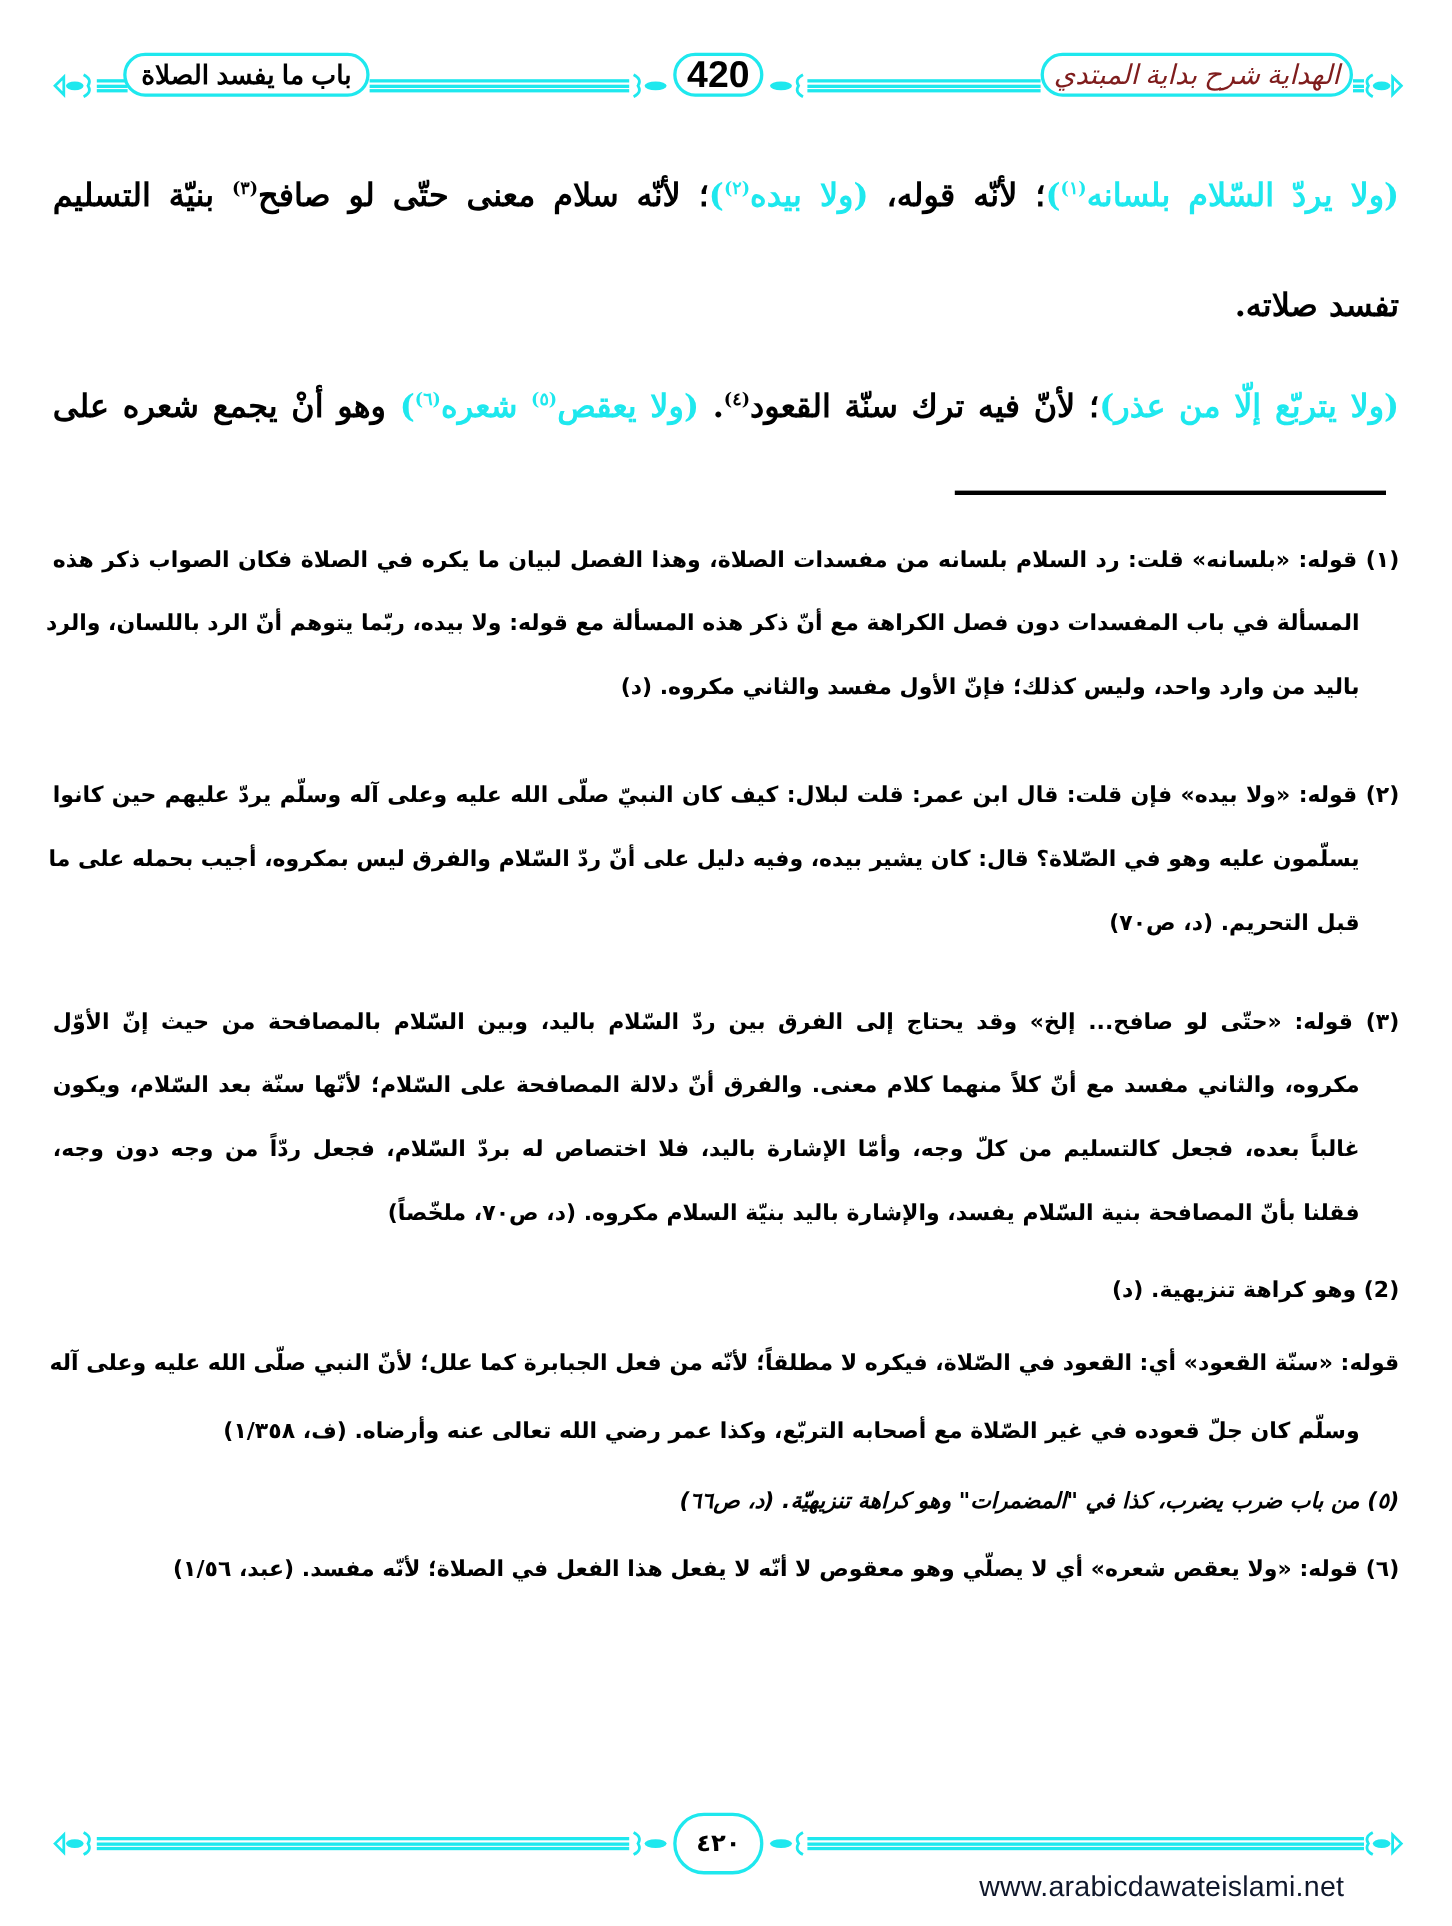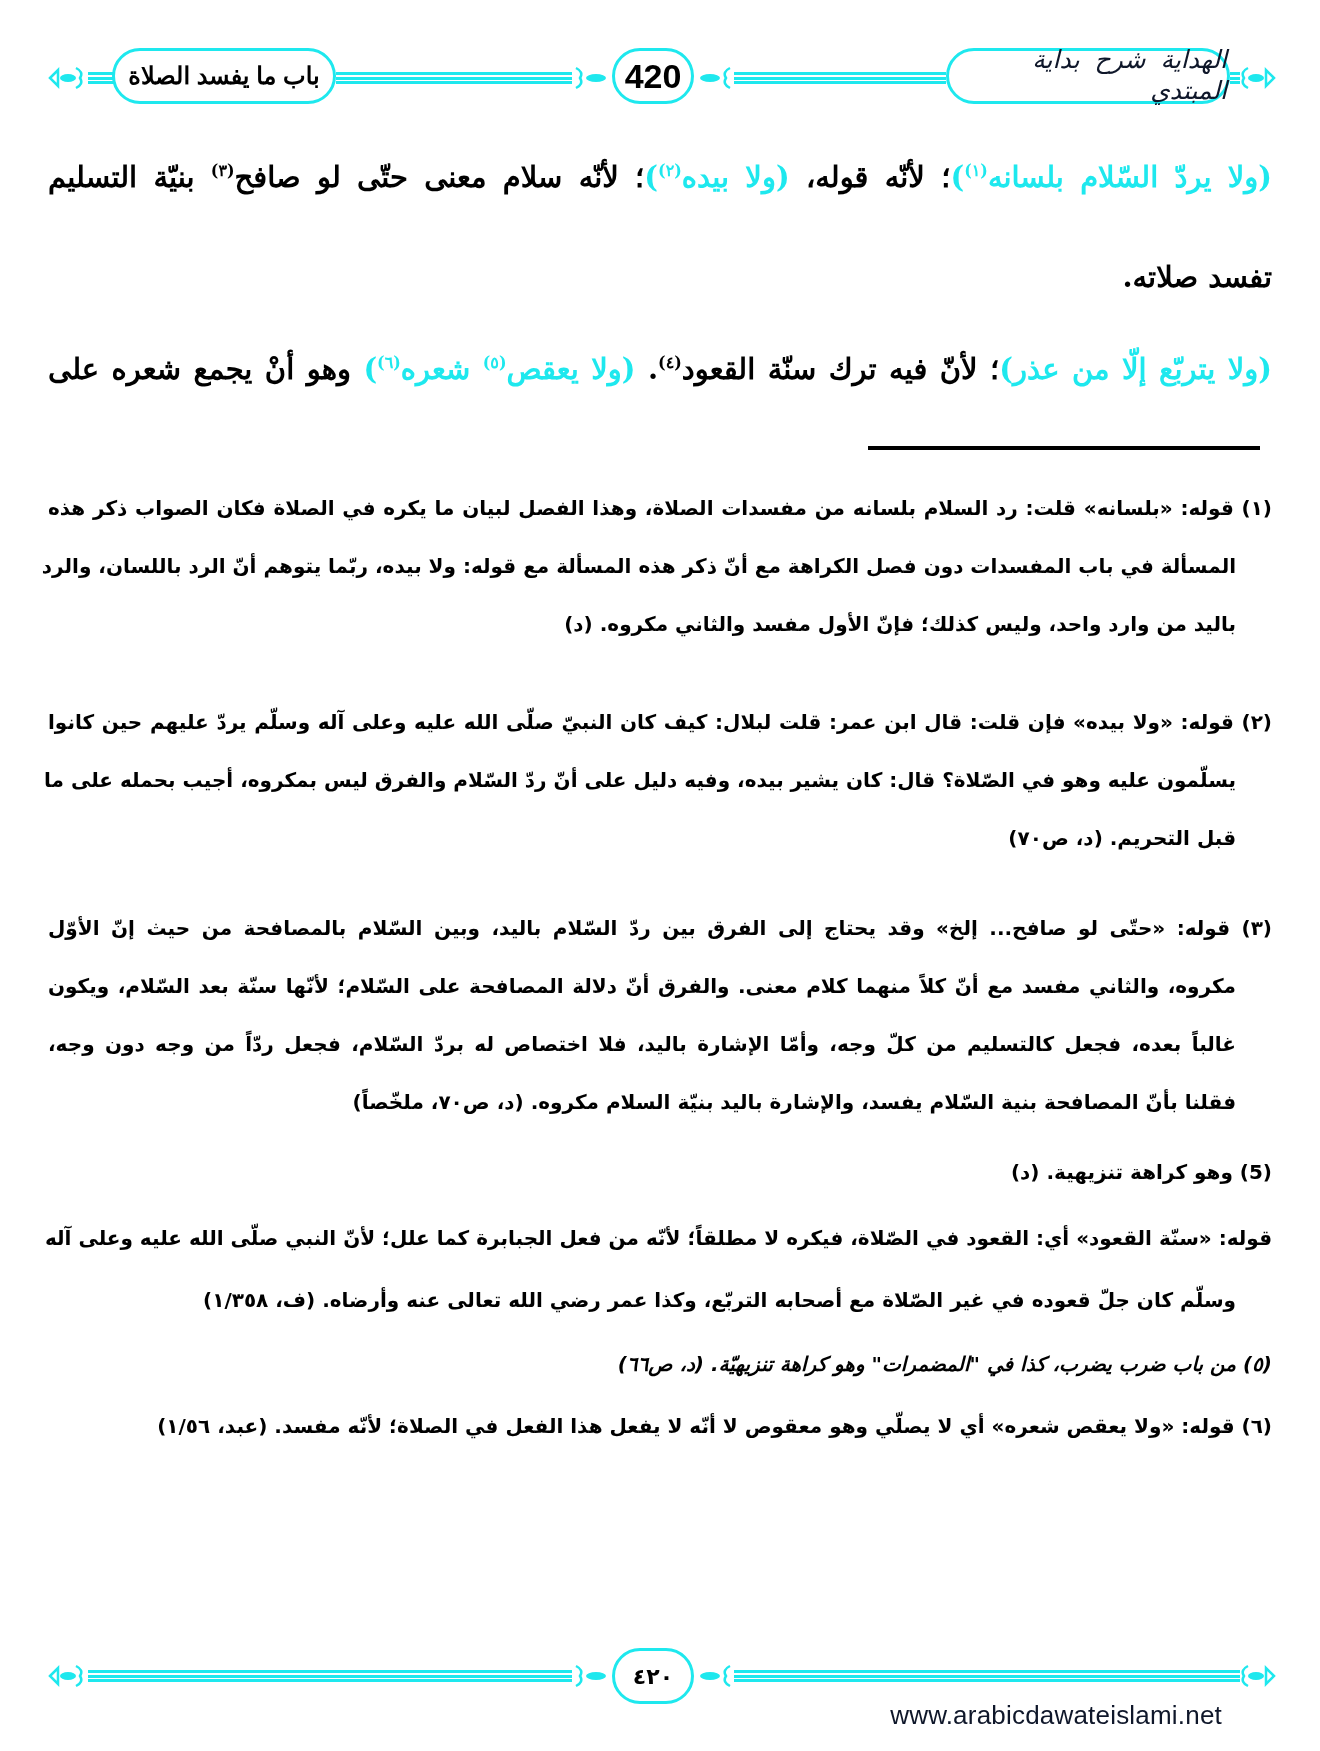--- a/index.html
+++ b/index.html
@@ -5,25 +5,25 @@
   html, body { margin: 0; padding: 0; background: #ffffff; }
   body { width: 1320px; height: 1751px; position: relative; overflow: hidden;
          font-family: "DejaVu Sans", sans-serif; color: #000; }
 
   
   .hdr { position: absolute; left: 40px; top: 48px; width: 1240px; height: 60px; }
   .hdr .rail { position: absolute; top: 22px; height: 16px; }
   .hdr .rail::before, .hdr .rail::after { content: ""; position: absolute; left: 0; right: 0; height: 3px; background: #1ee8ee; }
   .hdr .rail::before { top: 2px; } .hdr .rail::after { bottom: 2px; }
   .hdr .rail .mid { position: absolute; left: 0; right: 0; top: 6.5px; height: 3px; background: #1ee8ee; }
-  .cap { position: absolute; top: 0; height: 56px; border: 3px solid #1ee8ee; border-radius: 28px; background: #fff;
+  .cap { position: absolute; top: 0; height: 40px; border: 3px solid #1ee8ee; border-radius: 28px; background: #fff;
          display: flex; align-items: center; justify-content: center; box-sizing: border-box; }
   .cap-chapter { left: 72px; width: 224px; font-family: "Liberation Sans", sans-serif; font-weight: bold; font-size: 24px; direction: rtl; }
   .cap-page { left: 572px; width: 82px; border-radius: 40px; font-family: "Liberation Sans", sans-serif; font-weight: bold; font-size: 34px; }
-  .cap-book { left: 906px; width: 284px; color: #0f172a; font-family: Liberation Mono, monospace; font-size: 25px; font-style: italic; direction: rtl; }
+  .cap-book { left: 906px; width: 284px; color: #7f1d1d; font-family: Liberation Serif, serif; font-size: 25px; font-style: italic; direction: rtl; }
   .finial { position: absolute; top: 14px; width: 40px; height: 32px; }
   .finial svg { width: 100%; height: 100%; }
 
   
   .main { position: absolute; left: 48px; width: 1224px; direction: rtl; text-align: justify;
           font-family: "DejaVu Serif", serif; font-weight: bold; font-size: 29px; }
   .main .line { position: absolute; right: 0; left: 0; white-space: nowrap; text-align-last: justify; }
   .hl { color: #1ee8ee; }
   sup { font-size: 16px; vertical-align: super; line-height: 0; }
 
@@ -116,21 +116,21 @@
 
   <div class="l just" style="top:214px;">(٢) قوله: «ولا بيده» فإن قلت: قال ابن عمر: قلت لبلال: كيف كان النبيّ صلّى الله عليه وعلى آله وسلّم يردّ عليهم حين كانوا</div>
   <div class="l just indent" style="top:272px;">يسلّمون عليه وهو في الصّلاة؟ قال: كان يشير بيده، وفيه دليل على أنّ ردّ السّلام والفرق ليس بمكروه، أجيب بحمله على ما</div>
   <div class="l indent" style="top:330px;">قبل التحريم. (د، ص٧٠)</div>
 
   <div class="l just" style="top:420px;">(٣) قوله: «حتّى لو صافح... إلخ» وقد يحتاج إلى الفرق بين ردّ السّلام باليد، وبين السّلام بالمصافحة من حيث إنّ الأوّل</div>
   <div class="l just indent" style="top:478px;">مكروه، والثاني مفسد مع أنّ كلاً منهما كلام معنى. والفرق أنّ دلالة المصافحة على السّلام؛ لأنّها سنّة بعد السّلام، ويكون</div>
   <div class="l just indent" style="top:536px;">غالباً بعده، فجعل كالتسليم من كلّ وجه، وأمّا الإشارة باليد، فلا اختصاص له بردّ السّلام، فجعل ردّاً من وجه دون وجه،</div>
   <div class="l indent" style="top:594px;">فقلنا بأنّ المصافحة بنية السّلام يفسد، والإشارة باليد بنيّة السلام مكروه. (د، ص٧٠، ملخّصاً)</div>
 
-  <div class="l" style="top:664px;">(5) وهو كراهة تنزيهية. (د)</div>
+  <div class="l" style="top:664px;">(2) وهو كراهة تنزيهية. (د)</div>
 
   <div class="l just" style="top:730px;">قوله: «سنّة القعود» أي: القعود في الصّلاة، فيكره لا مطلقاً؛ لأنّه من فعل الجبابرة كما علل؛ لأنّ النبي صلّى الله عليه وعلى آله</div>
   <div class="l indent" style="top:792px;">وسلّم كان جلّ قعوده في غير الصّلاة مع أصحابه التربّع، وكذا عمر رضي الله تعالى عنه وأرضاه. (ف، ١/٣٥٨)</div>
 
   <div class="l" style="top:856px;font-style:italic;">(٥) من باب ضرب يضرب، كذا في "المضمرات" وهو كراهة تنزيهيّة. (د، ص٦٦)</div>
 
   <div class="l" style="top:918px;">(٦) قوله: «ولا يعقص شعره» أي لا يصلّي وهو معقوص لا أنّه لا يفعل هذا الفعل في الصلاة؛ لأنّه مفسد. (عبد، ١/٥٦)</div>
 </div>
 
 <div class="ftr">

